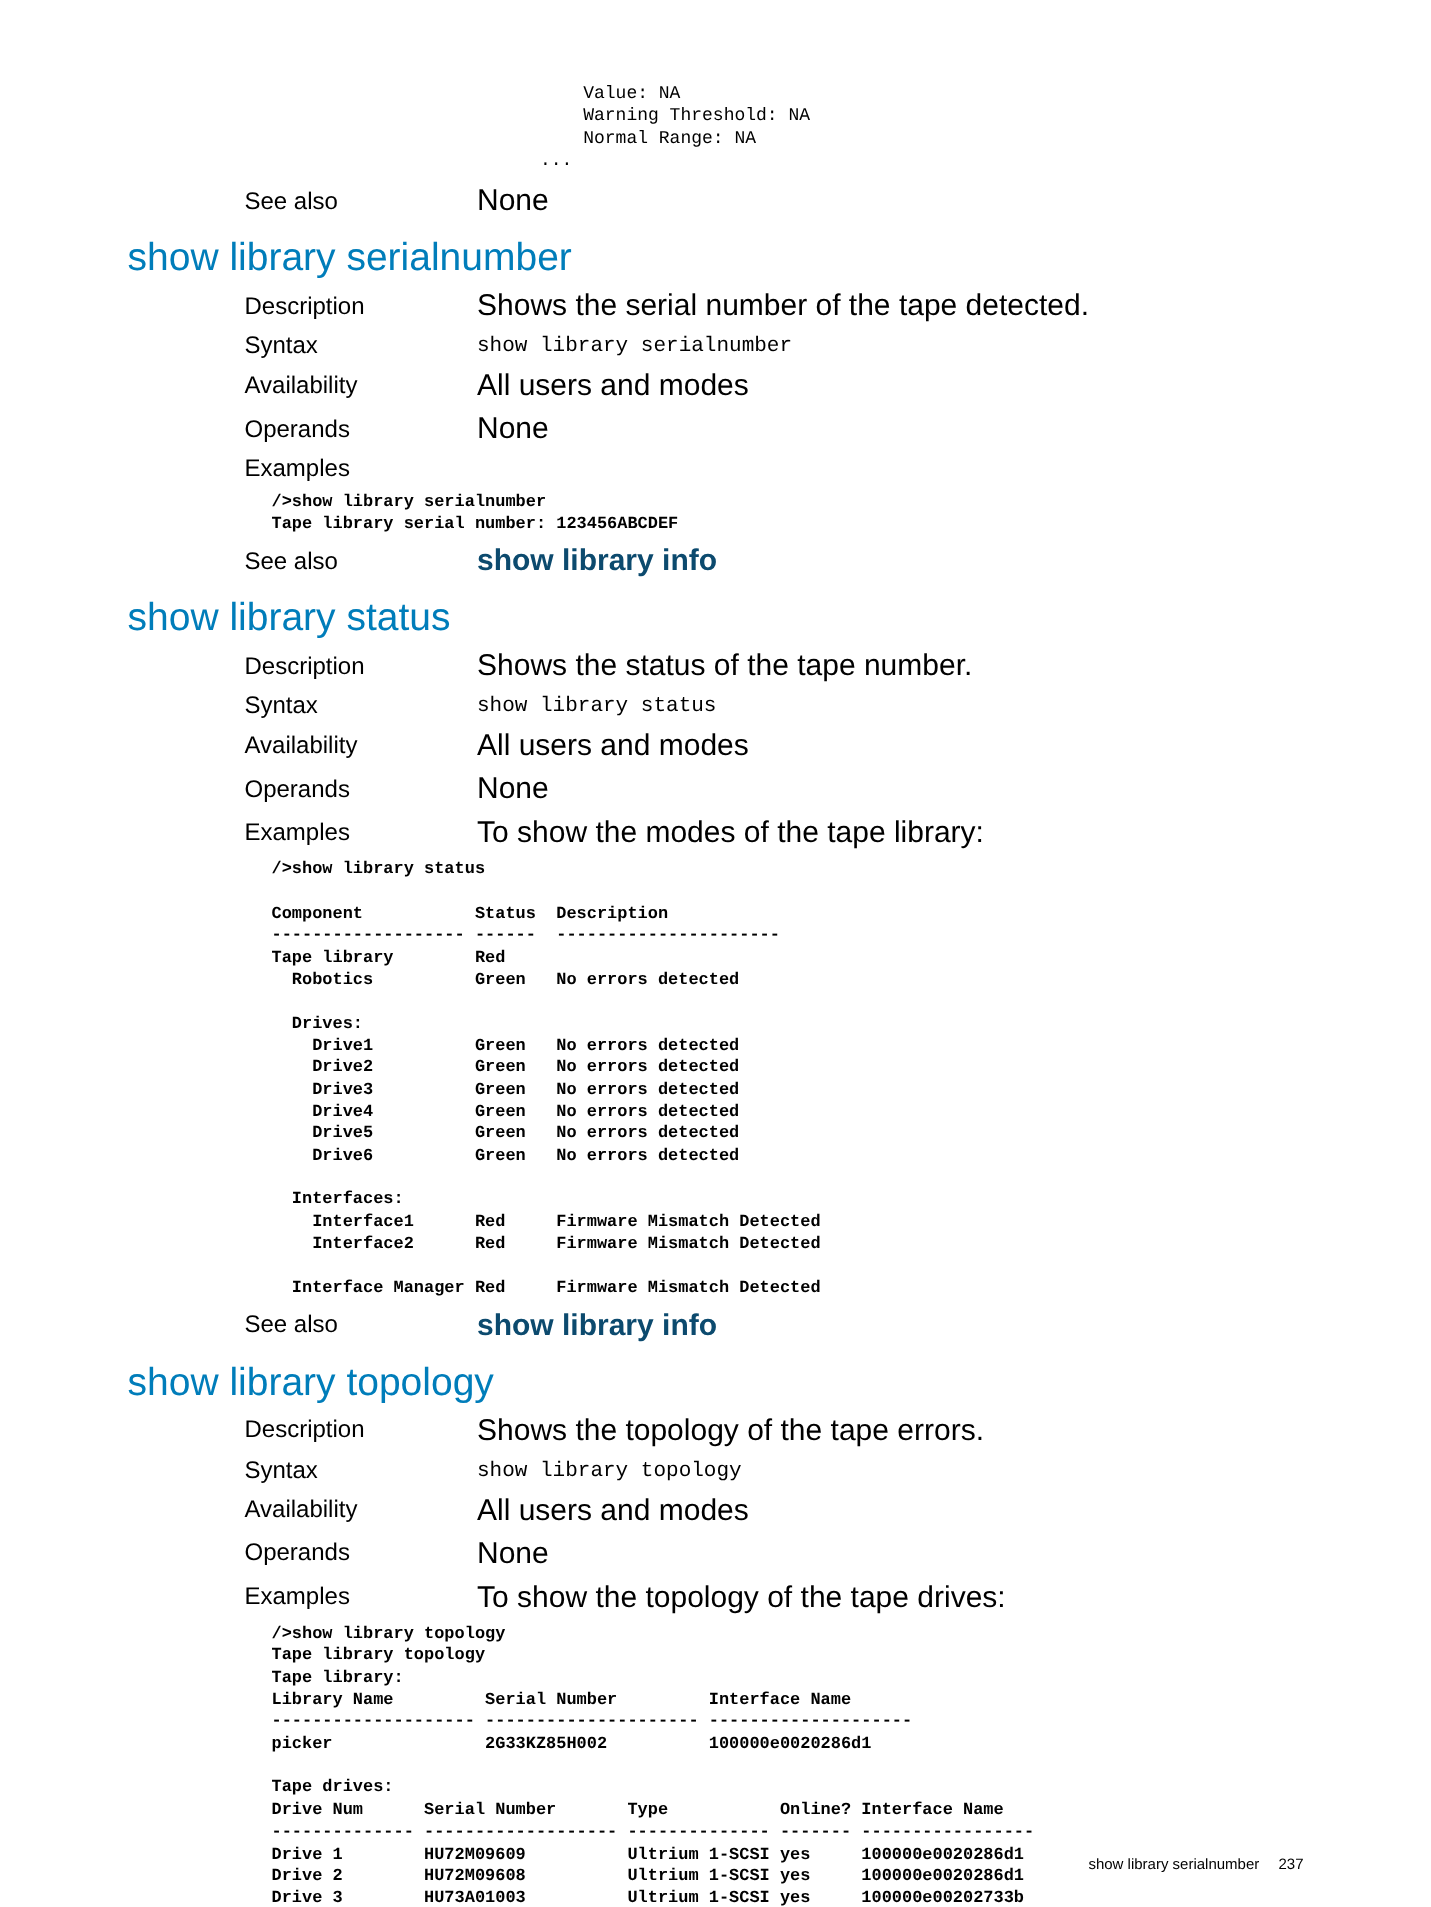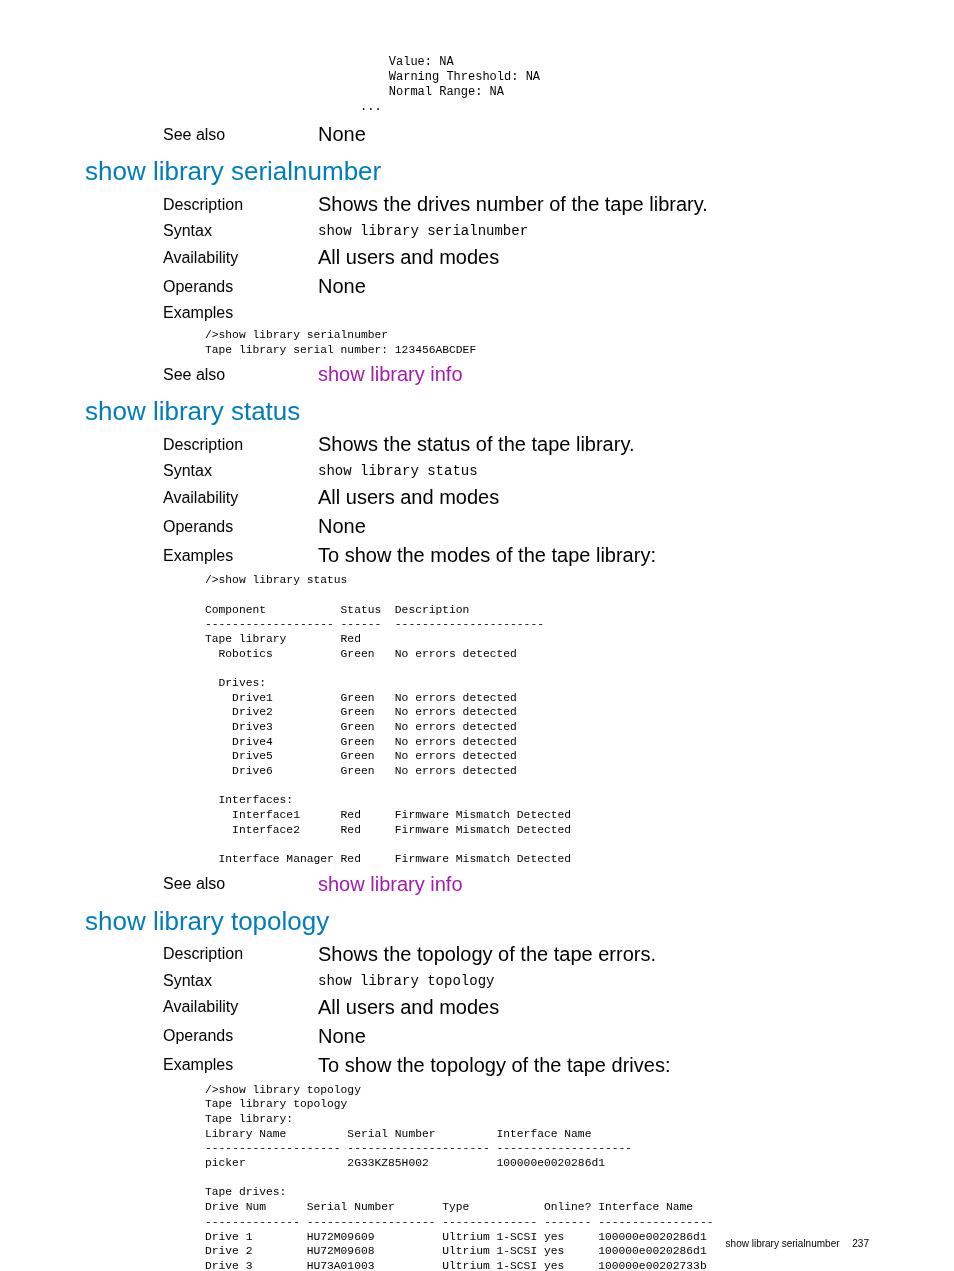--- a/index.html
+++ b/index.html
@@ -50,27 +50,29 @@
     font-weight: 300;
   }
   .mono {
     font-family: "Courier New", monospace;
     font-size: 14px;
   }
   .pre-block {
     font-family: "Courier New", monospace;
     font-size: 11.3px;
     white-space: pre;
-    margin-left: 120px;
+    margin-left: 96px;
     line-height: 1.3;
     margin-top: 4px;
     margin-bottom: 6px;
+    font-weight: bold;
   }
   .link {
-    color: #a21caf;
+    color: #0c4a6e;
+    font-weight: bold;
   }
   .footer {
     position: absolute;
     bottom: 22px;
     right: 85px;
     font-size: 10px;
     font-weight: 300;
     text-align: right;
   }
   .footer .pgnum {
@@ -89,21 +91,21 @@
 
   <div class="row">
     <div class="label-col">See also</div>
     <div class="value-col">None</div>
   </div>
 
   <h2 class="section">show library serialnumber</h2>
 
   <div class="row">
     <div class="label-col">Description</div>
-    <div class="value-col">Shows the drives number of the tape library.</div>
+    <div class="value-col">Shows the serial number of the tape detected.</div>
   </div>
   <div class="row">
     <div class="label-col">Syntax</div>
     <div class="value-col mono">show library serialnumber</div>
   </div>
   <div class="row">
     <div class="label-col">Availability</div>
     <div class="value-col">All users and modes</div>
   </div>
   <div class="row">
@@ -117,21 +119,21 @@
 Tape library serial number: 123456ABCDEF</div>
   <div class="row">
     <div class="label-col">See also</div>
     <div class="value-col link">show library info</div>
   </div>
 
   <h2 class="section">show library status</h2>
 
   <div class="row">
     <div class="label-col">Description</div>
-    <div class="value-col">Shows the status of the tape library.</div>
+    <div class="value-col">Shows the status of the tape number.</div>
   </div>
   <div class="row">
     <div class="label-col">Syntax</div>
     <div class="value-col mono">show library status</div>
   </div>
   <div class="row">
     <div class="label-col">Availability</div>
     <div class="value-col">All users and modes</div>
   </div>
   <div class="row">

